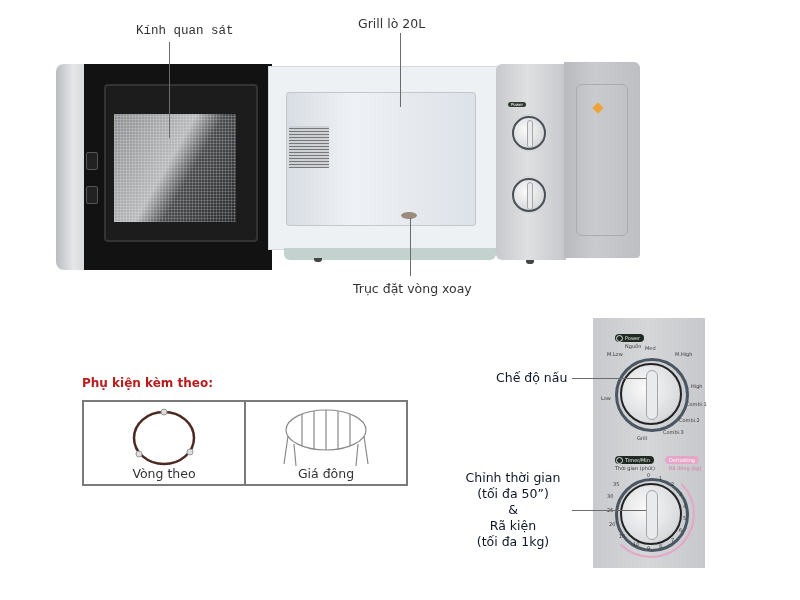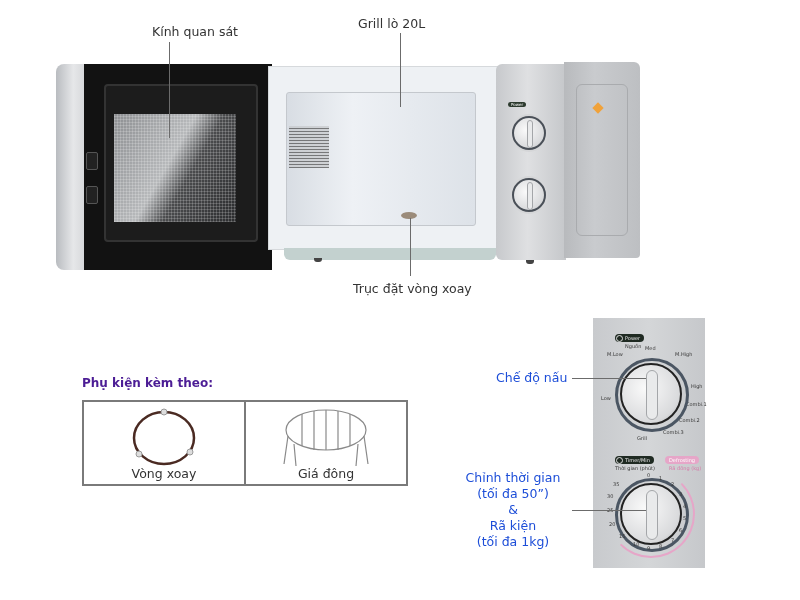--- a/index.html
+++ b/index.html
@@ -63,39 +63,39 @@
   .logo-diamond { position:absolute; left:538px; top:42px; width:8px; height:8px; background:#f0a23a; transform:rotate(45deg); }
   .knob {
     position:absolute; border-radius:50%;
     background:radial-gradient(circle at 40% 40%,#fafafa,#d9dadc 70%,#9fa1a4);
     border:2px solid #4a5058; box-shadow:0 0 0 2px #d5d6d8;
   }
   .knob .grip { position:absolute; left:42%; top:8%; width:16%; height:84%; background:#e9eaeb; border:1px solid #a4a6a9; border-radius:6px; }
   .foot { position:absolute; width:8px; height:4px; background:#444; border-radius:0 0 3px 3px; }
 
   
-  .acc-title { position:absolute; left:82px; top:376px; font-size:12px; font-weight:bold; color:#4c1d95; }
+  .acc-title { position:absolute; left:82px; top:376px; font-size:12px; font-weight:bold; color:#b91c1c; }
   .acc-box { position:absolute; left:82px; top:400px; width:326px; height:86px; border:2px solid #7a7a7a; display:flex; box-sizing:border-box; }
   .acc-cell { position:relative; flex:1; border-right:2px solid #7a7a7a; }
   .acc-cell:last-child { border-right:none; }
   .acc-label { position:absolute; left:0; right:0; bottom:3px; text-align:center; font-size:12.5px; color:#333; }
   .acc-img { position:absolute; left:50%; transform:translateX(-50%); top:4px; }
 
   
   .cp {
     position:absolute; left:593px; top:318px; width:112px; height:250px;
     background:linear-gradient(90deg,#c8cacd,#d4d6d8 50%,#c6c8cb);
   }
   .badge-dark { position:absolute; height:8px; border-radius:5px; background:#1f2a22; color:#e8e8e8; font-size:5px; line-height:8px; padding:0 4px 0 10px; }
   .badge-dark::before { content:""; position:absolute; left:1px; top:1px; width:5px; height:5px; border-radius:50%; border:1px solid #ddd; }
   .badge-pink { position:absolute; height:8px; border-radius:5px; background:#e6a6c8; color:#fff; font-size:5px; line-height:8px; padding:0 4px; }
   .tiny { position:absolute; font-size:5px; color:#3a3a3a; white-space:nowrap; line-height:5px; }
   .tiny.pink { color:#d67aa8; }
   .dial { position:absolute; border-radius:50%; }
-  .cp-text { position:absolute; font-size:12.5px; color:#1d4ed8; text-align:right; line-height:16px; white-space:nowrap; }
+  .cp-text { position:absolute; font-size:12.5px; color:#0f172a; text-align:right; line-height:16px; white-space:nowrap; }
 </style>
 </head>
 <body>
 
 <div class="mw">
   <div class="door-outer"></div>
   <div class="door-frame"></div>
   <div class="door-inner"></div>
   <div class="mesh"></div>
   <div class="latch" style="left:30px;top:90px;"></div>
@@ -113,39 +113,39 @@
       <div class="grip"></div>
     </div>
   <div class="knob" style="left:456px;top:116px;width:30px;height:30px;">
       <div class="grip"></div>
     </div>
   <div class="tiny" style="left:452px;top:40px;background:#2c3a2e;color:#fff;padding:0 3px;border-radius:3px;font-size:4px;">Power</div>
   <div class="foot" style="left:258px;top:196px;"></div>
   <div class="foot" style="left:470px;top:198px;"></div>
 </div>
 
-<div class="abs callout" style="left:152px;top:24px;">Kính quan sát</div>
+<div class="abs callout" style="left:136px;top:24px;font-family:Liberation Mono, monospace;">Kính quan sát</div>
 <div class="leader" style="left:169px;top:42px;width:1px;height:96px;"></div>
 
 <div class="abs callout" style="left:358px;top:16px;">Grill lò 20L</div>
 <div class="leader" style="left:400px;top:33px;width:1px;height:74px;"></div>
 
 <div class="leader" style="left:410px;top:218px;width:1px;height:58px;"></div>
 <div class="abs callout" style="left:353px;top:281px;">Trục đặt vòng xoay</div>
 
 <div class="acc-title">Phụ kiện kèm theo:</div>
 <div class="acc-box">
   <div class="acc-cell">
     <svg class="acc-img" width="80" height="62" viewBox="0 0 80 62">
       <ellipse cx="40" cy="32" rx="30" ry="26" fill="none" stroke="#4a2a22" stroke-width="2.5"></ellipse>
       <circle cx="40" cy="6" r="3" fill="#ddd" stroke="#999"></circle>
       <circle cx="15" cy="48" r="3" fill="#ddd" stroke="#999"></circle>
       <circle cx="66" cy="46" r="3" fill="#ddd" stroke="#999"></circle>
     </svg>
-    <div class="acc-label">Vòng xoay</div>
+    <div class="acc-label">Vòng theo</div>
   </div>
   <div class="acc-cell">
     <svg class="acc-img" width="92" height="62" viewBox="0 0 92 62">
       <g fill="none" stroke="#8a8a8a" stroke-width="1.2">
         <ellipse cx="46" cy="24" rx="40" ry="20"></ellipse>
         <path d="M22 8 V40 M34 5 V44 M46 4 V44 M58 5 V44 M70 8 V40"></path>
         <path d="M8 30 L4 58 M84 30 L88 58 M14 38 L16 60 M78 38 L76 60"></path>
       </g>
     </svg>
     <div class="acc-label">Giá đông</div>

